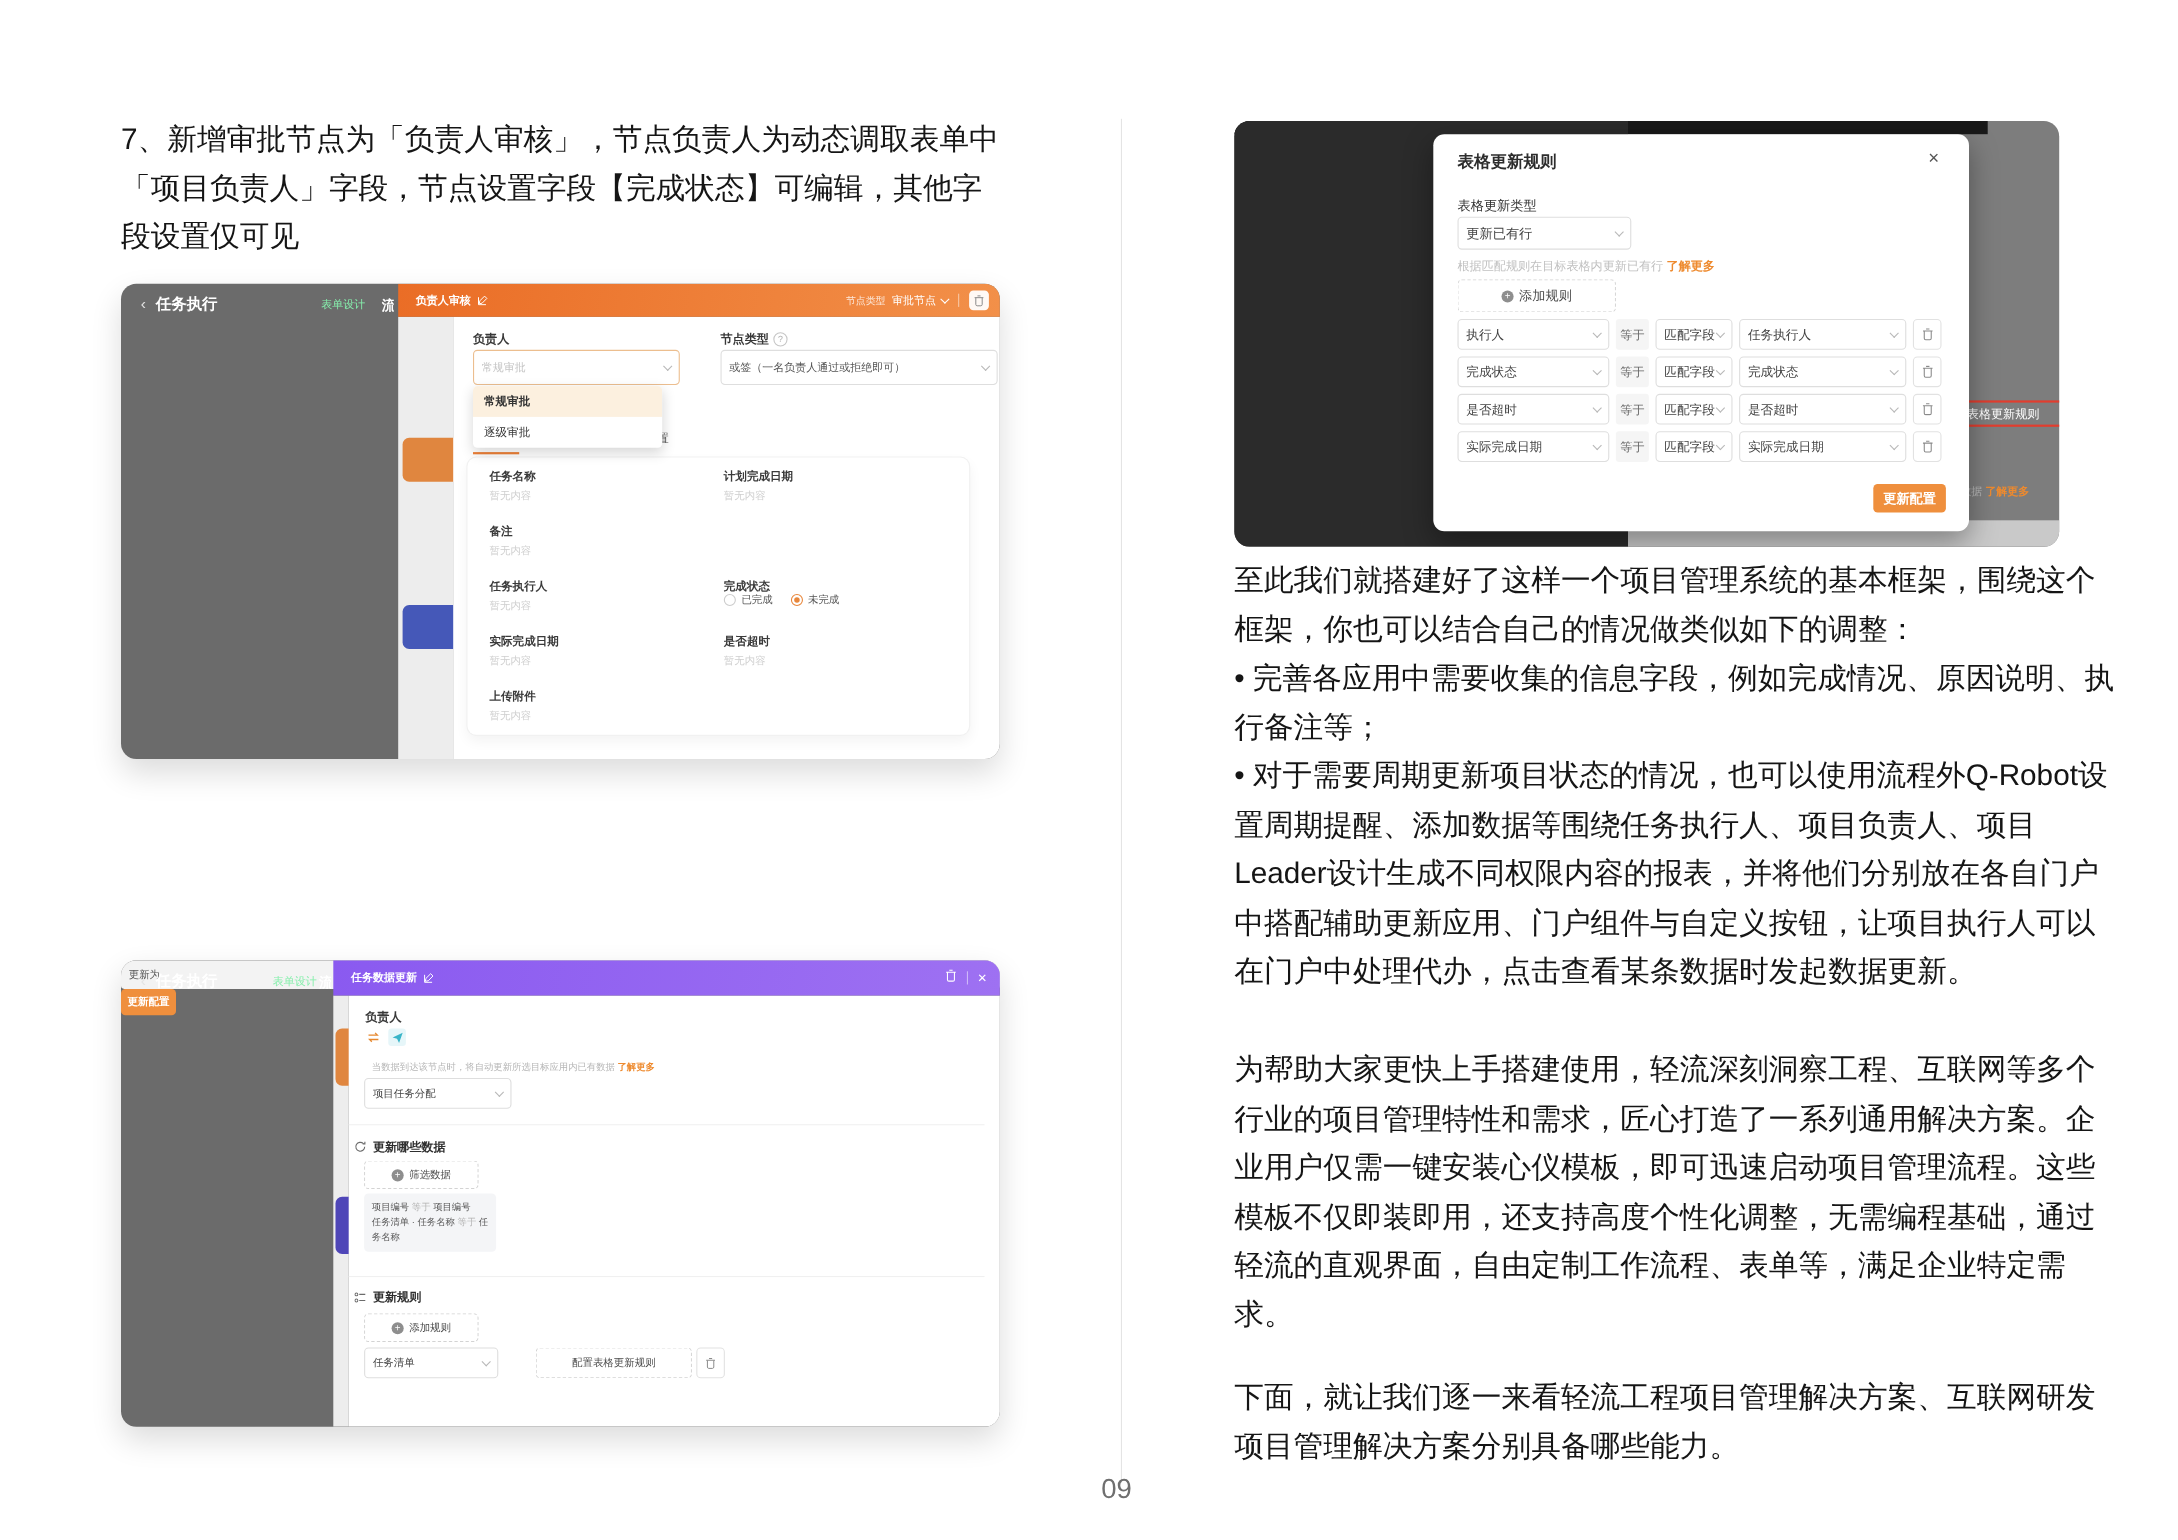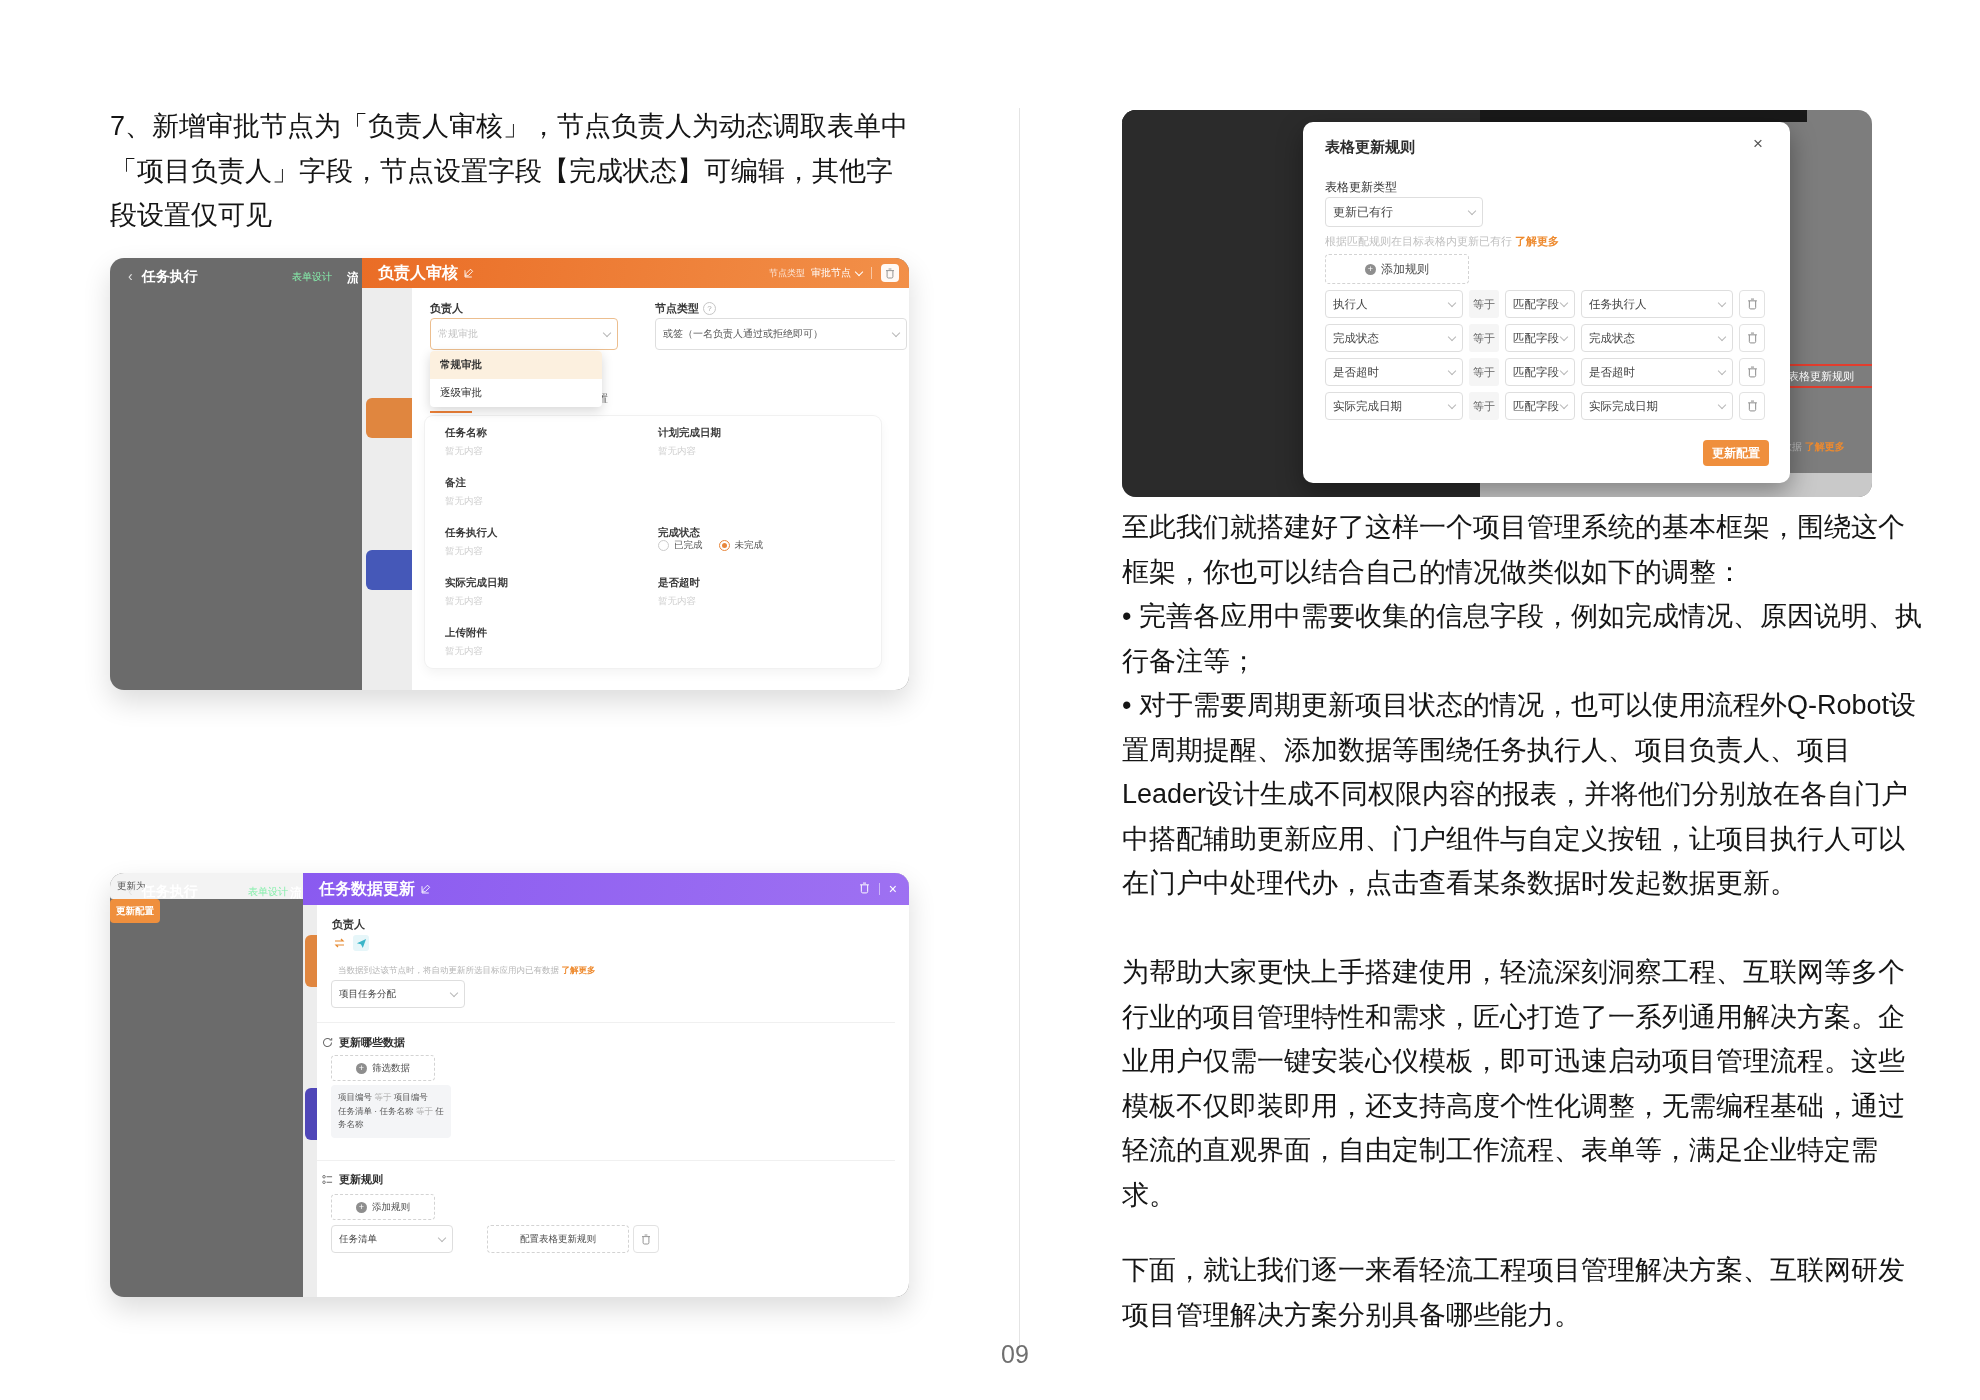--- a/index.html
+++ b/index.html
@@ -37,21 +37,21 @@
   .nodechip{position:absolute;border-radius:6px;z-index:1;}
   .strip{position:absolute;background:#ededed;z-index:0;}
   .whitepane{position:absolute;background:#fff;z-index:2;}
   .z3{z-index:3;} .z5{z-index:5;}
 
   
   .shot1{left:110px;top:258px;width:799px;height:432px;background:#6b6b6b;}
   .s1-hdr{position:absolute;left:252px;top:0;right:0;height:30px;z-index:4;
           background:linear-gradient(100deg,#ea6d26,#f29049);display:flex;align-items:center;
           padding:0 10px 0 16px;color:#fff;}
-  .s1-title{font-size:16px;font-weight:bold;}
+  .s1-title{font-size:10px;font-weight:bold;}
   .penicon{margin-left:6px;display:inline-flex;}
   .s1-right{margin-left:auto;display:flex;align-items:center;}
   .ndtype{font-size:9px;color:rgba(255,255,255,.8);}
   .ndval{font-size:10px;color:#fff;margin-left:6px;display:flex;align-items:center;}
   .ndval .chev{border-color:#fff;margin-left:5px;}
   .hdrsep{width:1px;height:12px;background:rgba(255,255,255,.5);margin:0 9px;}
   .hdr-iconbox{width:18px;height:18px;background:rgba(255,255,255,.95);border-radius:4px;
                display:flex;align-items:center;justify-content:center;}
   .s1-strip{left:252px;top:30px;width:50px;bottom:0;}
   .s1-white{left:302px;top:30px;right:0;bottom:0;}

